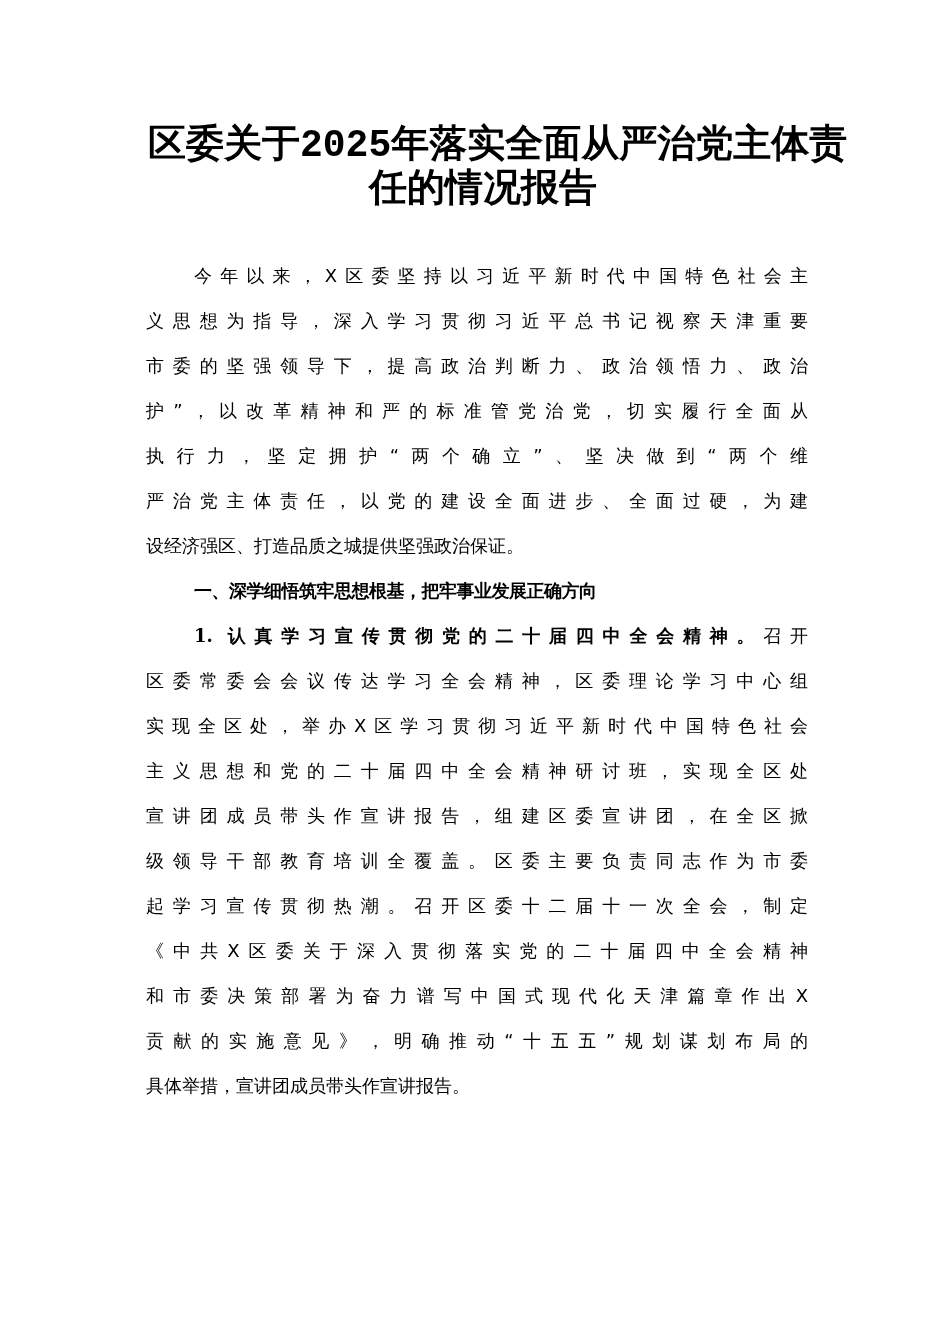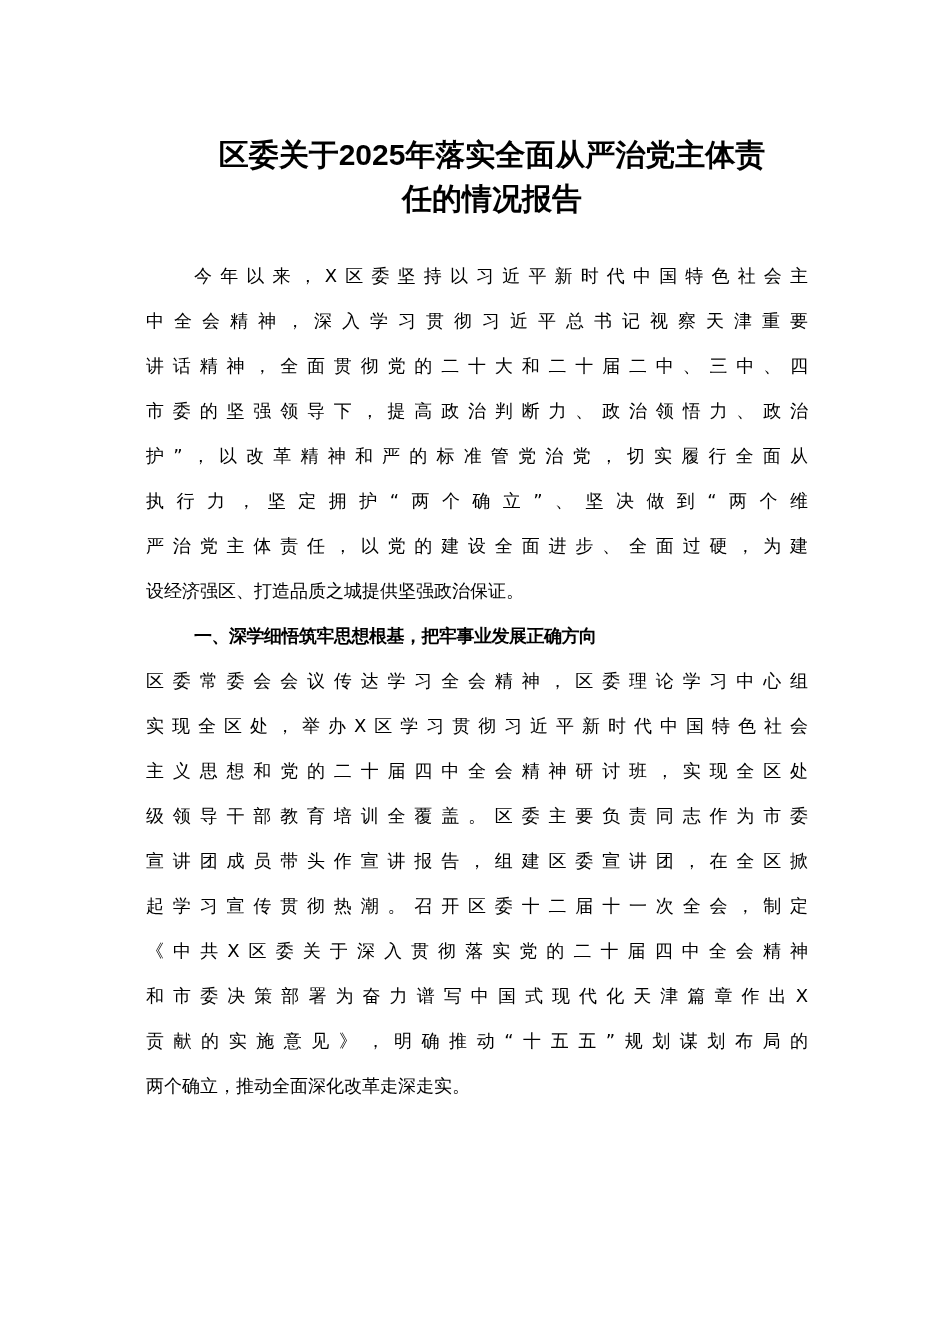--- a/index.html
+++ b/index.html
@@ -21,27 +21,27 @@
       top: 0;
       width: 950px;
       height: 1344px;
       background: #ffffff;
     }
     .title {
       position: absolute;
       left: 140px;
       width: 670px;
       text-align: center;
-      font-family: Liberation Sans, sans-serif;
+      font-family: Liberation Mono, monospace;
       font-weight: bold;
-      font-size: 30px;
+      font-size: 38px;
       line-height: 44px;
       letter-spacing: 0px;
       top: 116px;
-      margin: 17px;
+      margin: 8px;
     }
     .title .line {
       display: block;
       white-space: nowrap;
     }
     .body-text {
       position: absolute;
       left: 146px;
       width: 662px;
       top: 253px;
@@ -85,40 +85,42 @@
 
   <h1 class="title">
     <span class="line" style="text-align:center;text-align-last:center;height:44px;">区委关于2025年落实全面从严治党主体责</span>
     <span class="line" style="text-align:right;text-align-last:center;height:44px;">任的情况报告</span>
   </h1>
 
   <div class="body-text">
 
     <div>
       <span class="line indent">今年以来，X区委坚持以习近平新时代中国特色社会主</span>
-      <span class="line">中全会精神，深入学习贯彻习近平总书记视察天津重要</span>
-      <span class="line">讲话精神，全面贯彻党的二十大和二十届二中、三中、四</span>
+      <span class="line">义思想为指导，深入学习贯彻习近平总书记视察天津重要</span>
       <span class="line">市委的坚强领导下，提高政治判断力、政治领悟力、政治</span>
       <span class="line">护”，以改革精神和严的标准管党治党，切实履行全面从</span>
       <span class="line">执行力，坚定拥护“两个确立”、坚决做到“两个维</span>
       <span class="line">严治党主体责任，以党的建设全面进步、全面过硬，为建</span>
       <span class="line last">设经济强区、打造品质之城提供坚强政治保证。</span>
     </div>
 
     <div>
       <span class="line indent heading heading-line">一、深学细悟筑牢思想根基，把牢事业发展正确方向</span>
 
       <div>
+        <span class="line indent">
+          <span class="sub-bold">1. 认真学习宣传贯彻党的二十届四中全会精神。</span><span>召开</span>
+        </span>
         <span class="line">区委常委会会议传达学习全会精神，区委理论学习中心组</span>
         <span class="line">实现全区处，举办X区学习贯彻习近平新时代中国特色社会</span>
         <span class="line">主义思想和党的二十届四中全会精神研讨班，实现全区处</span>
+        <span class="line">宣讲团成员带头作宣讲报告，组建区委宣讲团，在全区掀</span>
         <span class="line">级领导干部教育培训全覆盖。区委主要负责同志作为市委</span>
-        <span class="line">宣讲团成员带头作宣讲报告，组建区委宣讲团，在全区掀</span>
         <span class="line">起学习宣传贯彻热潮。召开区委十二届十一次全会，制定</span>
         <span class="line">《中共X区委关于深入贯彻落实党的二十届四中全会精神</span>
         <span class="line">和市委决策部署为奋力谱写中国式现代化天津篇章作出X</span>
         <span class="line">贡献的实施意见》，明确推动“十五五”规划谋划布局的</span>
-        <span class="line last">两个确立，推动全面深化改革走深走实。</span>
+        <span class="line last">具体举措，宣讲团成员带头作宣讲报告。</span>
       </div>
     </div>
 
   </div>
 </div>
 
 </body></html>

